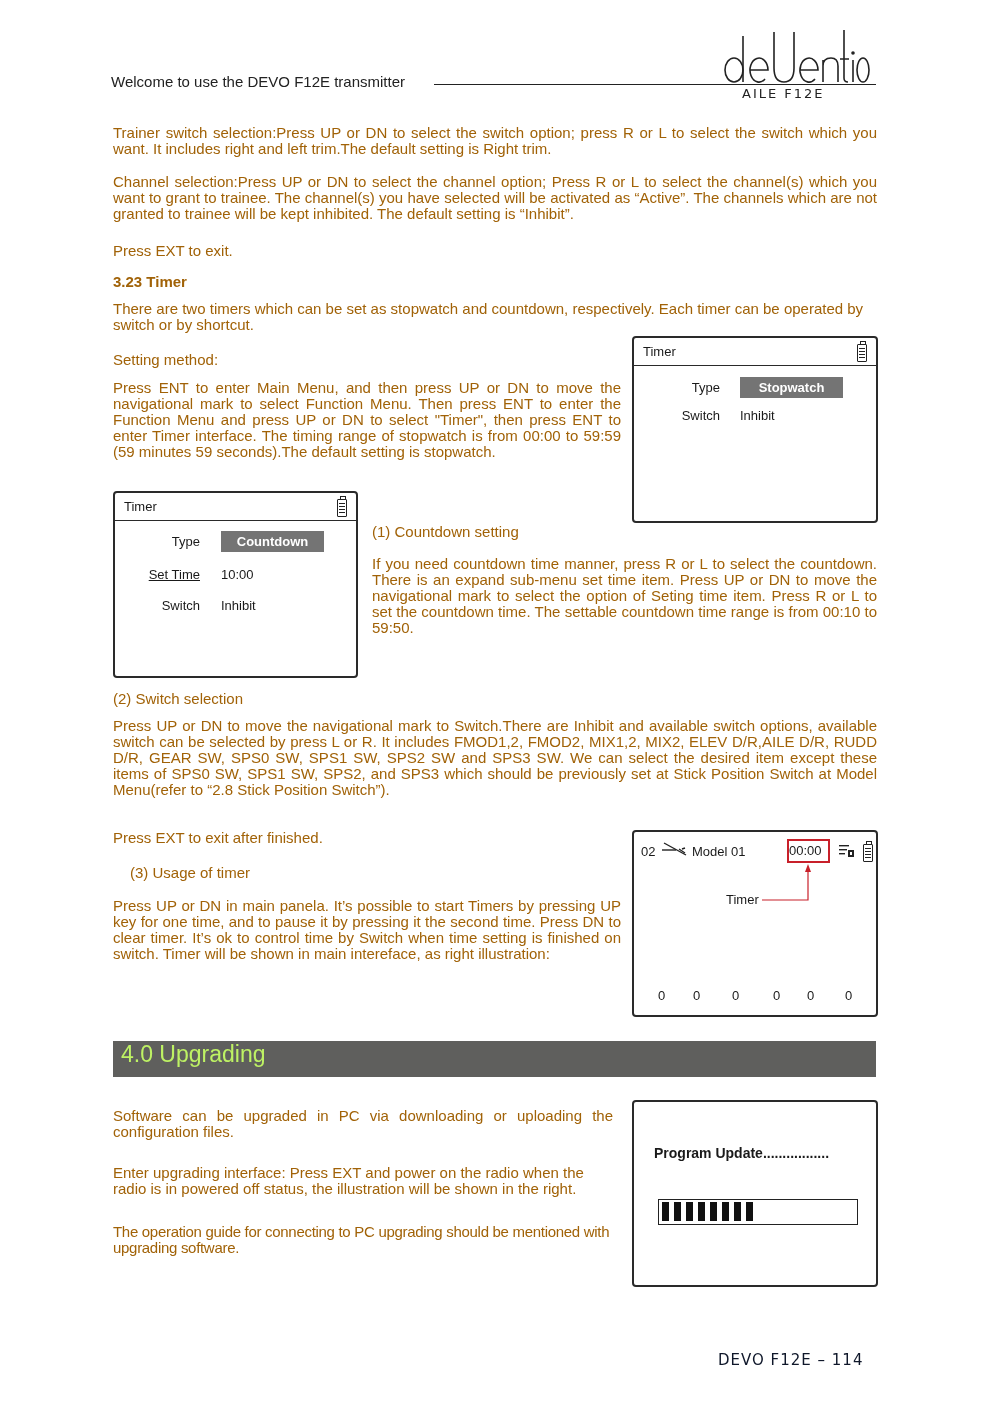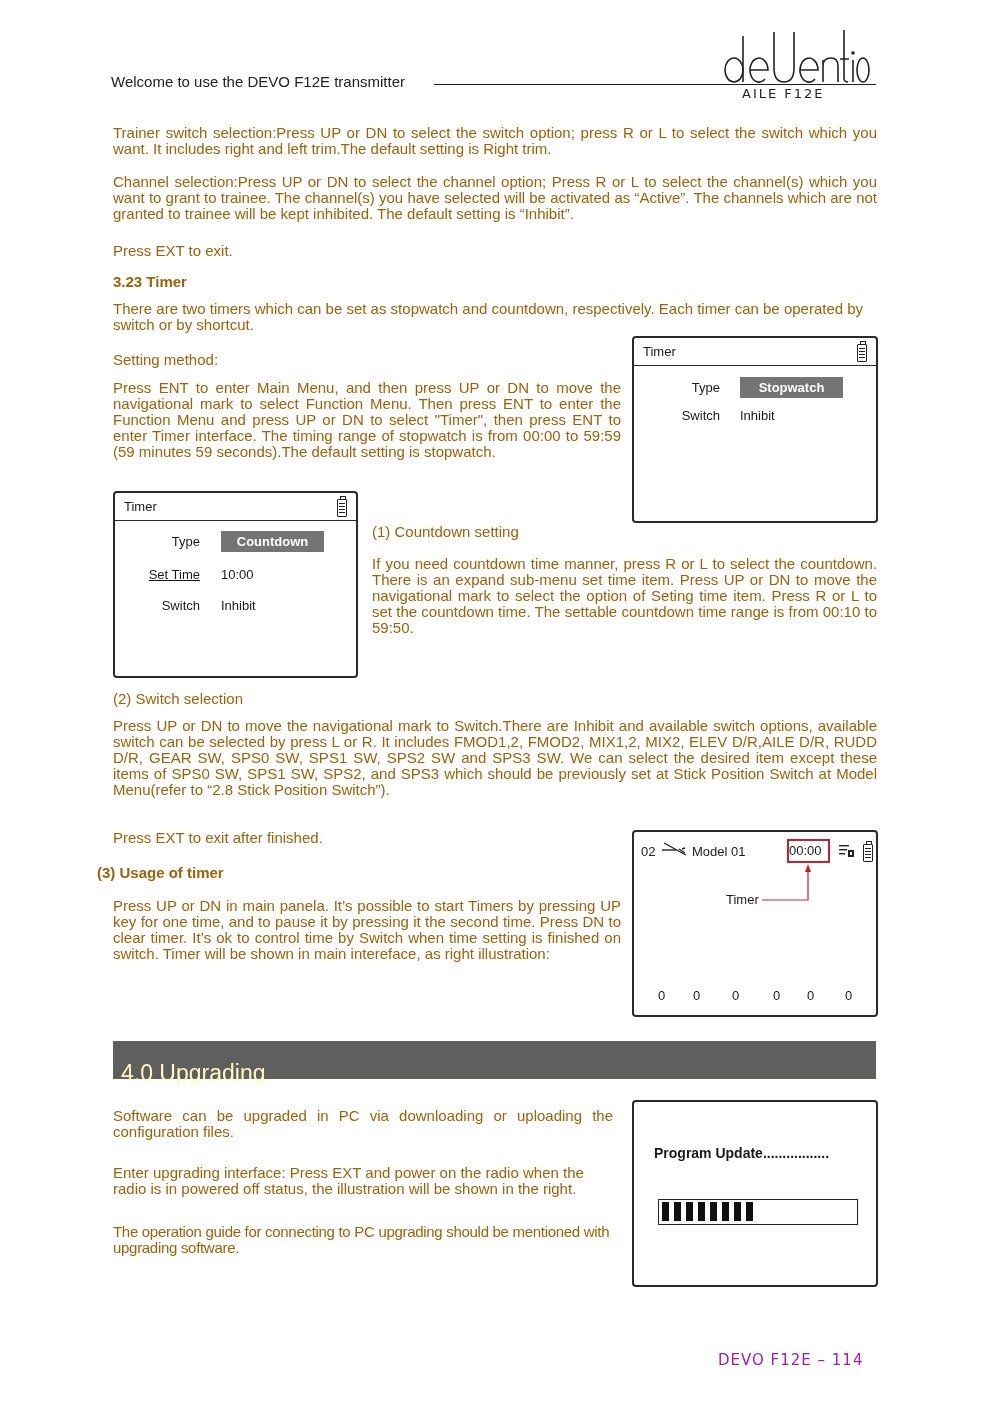--- a/index.html
+++ b/index.html
@@ -22,24 +22,24 @@
   .screen { border: 2px solid #2a2a2a; border-radius: 4px; background: #fff; }
   .scr-title { position: absolute; left: 0; top: 0; right: 0; height: 28px; border-bottom: 1px solid #2a2a2a; font-size: 13px; padding: 6px 9px; }
   .batt { position: absolute; width: 10px; height: 18px; border: 1.5px solid #222; border-radius: 1px; }
   .batt::before { content: ""; position: absolute; left: 2px; top: -4px; width: 4px; height: 3px; border: 1.5px solid #222; border-bottom: none; }
   .batt i { position: absolute; left: 1px; right: 1px; height: 1px; background: #222; }
   .lbl { position: absolute; font-size: 13px; text-align: right; }
   .val { position: absolute; font-size: 13px; }
   .hl { position: absolute; background: #747474; color: #fff; font-weight: bold; font-size: 13px; text-align: center; line-height: 21px; }
 
   
-  .banner { left: 113px; top: 1041px; width: 763px; height: 36px; background: #5f5f5d; color: #fef9c3; font-size: 23px; padding: 19px 8px; }
+  .banner { left: 113px; top: 1041px; width: 763px; height: 36px; background: #5f5f5d; color: #bef264; font-size: 23px; padding: 0 8px; }
 
   
-  .footer { left: 718px; top: 1351px; font-size: 15px; letter-spacing: 1px; color: #a21caf; font-family: "DejaVu Sans", sans-serif; }
+  .footer { left: 718px; top: 1351px; font-size: 15px; letter-spacing: 1px; color: #0f172a; font-family: "DejaVu Sans", sans-serif; }
 </style>
 </head>
 <body>
 
 <div class="abs hdr-title">Welcome to use the DEVO F12E transmitter</div>
 <div class="abs hdr-line"></div>
 <svg class="abs logo" viewBox="0 0 156 56">
   <g fill="none" stroke="#222" stroke-width="1.6">
 
     <ellipse cx="12" cy="42" rx="9" ry="12"></ellipse>
@@ -101,21 +101,21 @@
   <div class="val" style="left:106px; width:103px; top:105px;">Inhibit</div>
 </div>
 
 <div class="abs p" style="left:372px; top:524px;">(1) Countdown setting</div>
 <div class="abs p just" style="left:372px; top:556px; width:505px;">If you need countdown time manner, press R or L to select the countdown. There is an expand sub-menu set time item. Press UP or DN to move the navigational mark to select the option of Seting time item. Press R or L to set the countdown time. The settable countdown time range is from 00:10 to 59:50.</div>
 
 <div class="abs p" style="left:113px; top:691px;">(2) Switch selection</div>
 <div class="abs p just" style="left:113px; top:718px; width:764px;">Press UP or DN to move the navigational mark to Switch.There are Inhibit and available switch options, available switch can be selected by press L or R. It includes FMOD1,2, FMOD2, MIX1,2, MIX2, ELEV D/R,AILE D/R, RUDD D/R, GEAR SW, SPS0 SW, SPS1 SW, SPS2 SW and SPS3 SW. We can select the desired item except these items of SPS0 SW, SPS1 SW, SPS2, and SPS3 which should be previously set at Stick Position Switch at Model Menu(refer to “2.8 Stick Position Switch”).</div>
 
 <div class="abs p" style="left:113px; top:830px;">Press EXT to exit after finished.</div>
-<div class="abs p" style="left:97px; top:865px;font-weight:bold;">(3) Usage of timer</div>
+<div class="abs p" style="left:130px; top:865px;">(3) Usage of timer</div>
 <div class="abs p just" style="left:113px; top:898px; width:508px;">Press UP or DN in main panela. It’s possible to start Timers by pressing UP key for one time, and to pause it by pressing it the second time. Press DN to clear timer. It’s ok to control time by Switch when time setting is finished on switch. Timer will be shown in main intereface, as right illustration:</div>
 
 <div class="abs screen" style="left:632px; top:830px; width:246px; height:187px;">
   <span class="abs" style="left:7px; top:12px; font-size:13px;">02</span>
   <svg class="abs" style="left:28px; top:9px;" width="26" height="16" viewBox="0 0 26 16">
     <g stroke="#222" stroke-width="1.4" fill="none">
       <line x1="2" y1="2" x2="24" y2="14"></line>
       <line x1="0" y1="9" x2="14" y2="9"></line>
       <line x1="17" y1="8" x2="23" y2="12"></line>
       <line x1="20" y1="8" x2="23" y2="7"></line>

